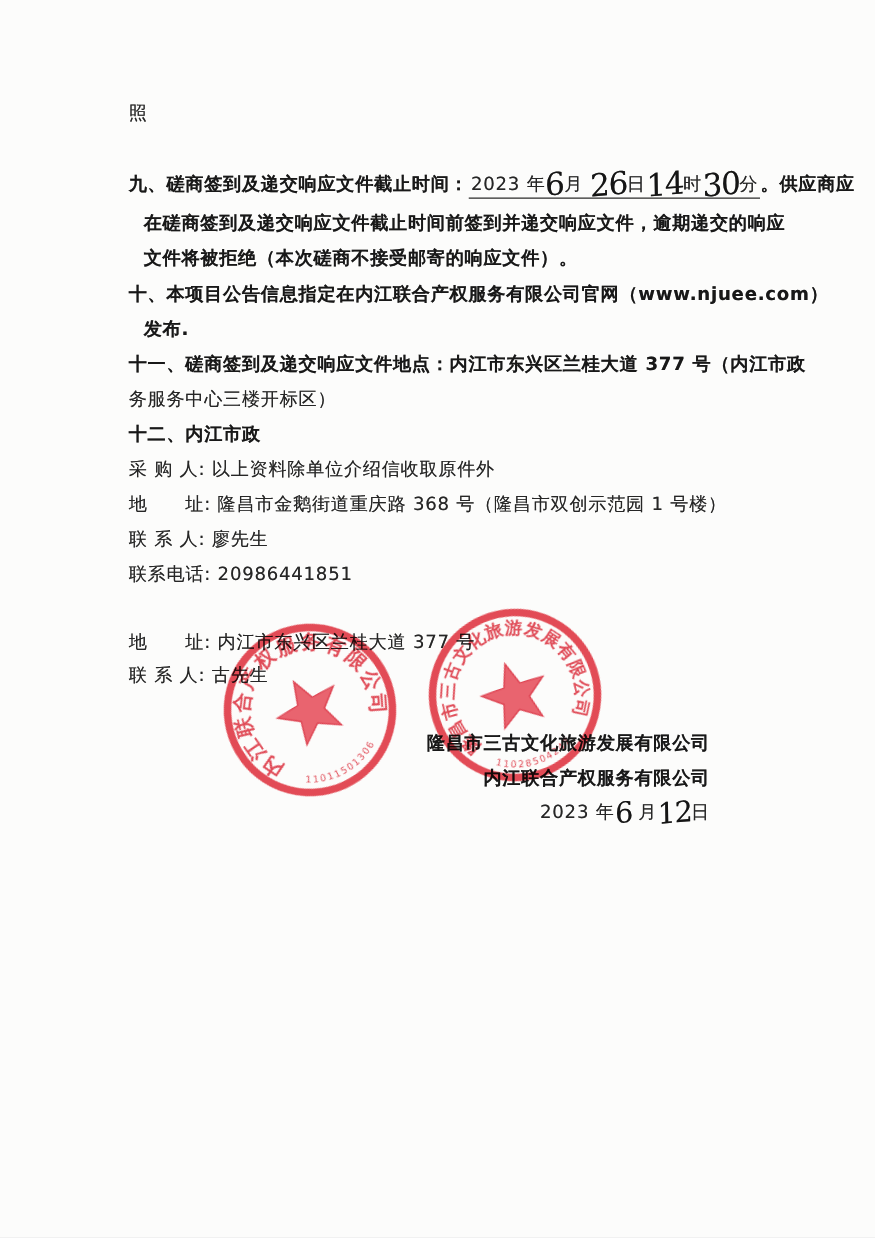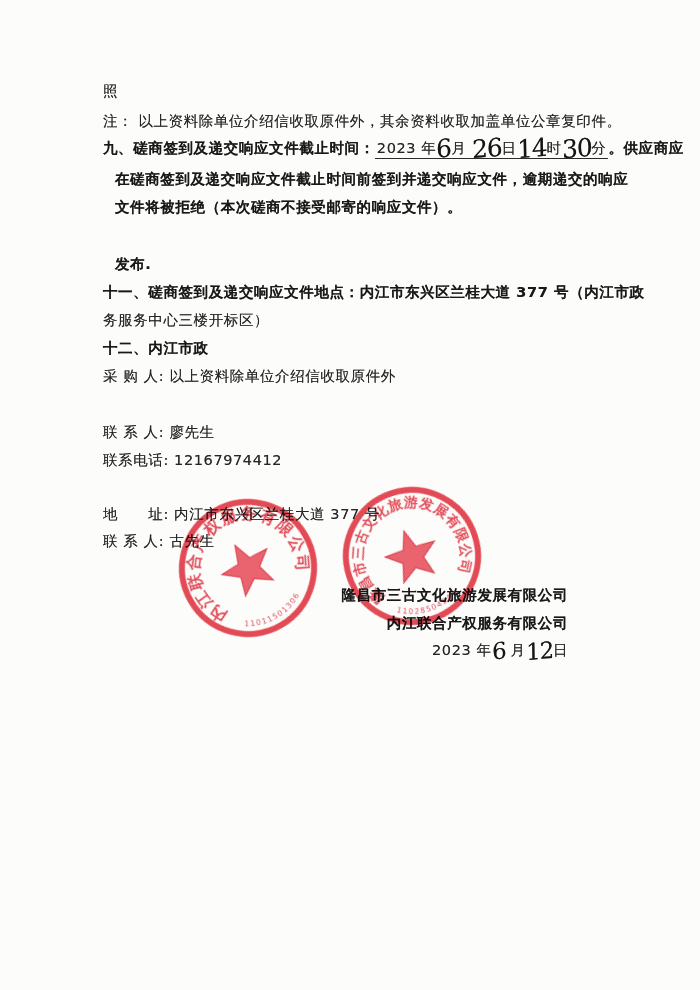--- a/index.html
+++ b/index.html
@@ -33,37 +33,38 @@
   .stamp-left  { left:174px; top:494px; transform:rotate(-30deg); }
   .stamp-right { left:338px; top:482px; transform:rotate(-18deg); }
   .stamp svg { display:block; width:148px; height:148px; filter:blur(0.3px); }
 </style>
 </head>
 <body>
 
 <div class="page">
 
   <div class="ln" style="top:80px">照</div>
-  <div class="ln" style="top:110px">注： 以上资料除单位介绍信收取原件外，其余资料收取加盖单位公章复印件。</div>
 
   <div class="ln" style="top:137px">
     <span class="b">九、磋商签到及递交响应文件截止时间：</span><span class="u-date"><span>2023 年</span><span class="hand">6</span><span>月 </span><span class="hand">26</span><span>日</span><span class="hand">14</span><span>时</span><span class="hand">30</span><span>分</span></span><span class="b">。供应商应</span>
   </div>
   <div class="ln ind b" style="top:196px">文件将被拒绝（本次磋商不接受邮寄的响应文件）。</div>
   <div class="ln ind b" style="top:168px">在磋商签到及递交响应文件截止时间前签到并递交响应文件，逾期递交的响应</div>
 
+  <div class="ln b" style="top:225px">十、本项目公告信息指定在内江联合产权服务有限公司官网（www.njuee.com）</div>
   <div class="ln ind b" style="top:253px">发布.</div>
 
   <div class="ln b" style="top:281px">十一、磋商签到及递交响应文件地点：内江市东兴区兰桂大道 377 号（内江市政</div>
   <div class="ln" style="top:309px">务服务中心三楼开标区）</div>
 
   <div class="ln b" style="top:337px">十二、内江市政</div>
   <div class="ln" style="top:365px">采 购 人: 以上资料除单位介绍信收取原件外</div>
+  <div class="ln" style="top:393px">地　　址: 隆昌市金鹅街道重庆路 368 号（隆昌市双创示范园 1 号楼）</div>
   <div class="ln" style="top:421px">联 系 人: 廖先生</div>
-  <div class="ln" style="top:449px">联系电话: 12167974412</div>
+  <div class="ln" style="top:449px">联系电话: 20986441851</div>
   <div class="ln" style="top:503px">地　　址: 内江市东兴区兰桂大道 377 号</div>
   <div class="ln" style="top:530px">联 系 人: 古先生</div>
 
   <div class="sig b" style="top:584px">隆昌市三古文化旅游发展有限公司</div>
   <div class="sig b" style="top:612px">内江联合产权服务有限公司</div>
   <div class="sig" style="top:639px">
     <span>2023 年</span><span class="hand hand-sm">6</span><span> 月</span><span class="hand hand-sm">12</span><span>日</span>
   </div>
 
   <div class="stamp stamp-left">

